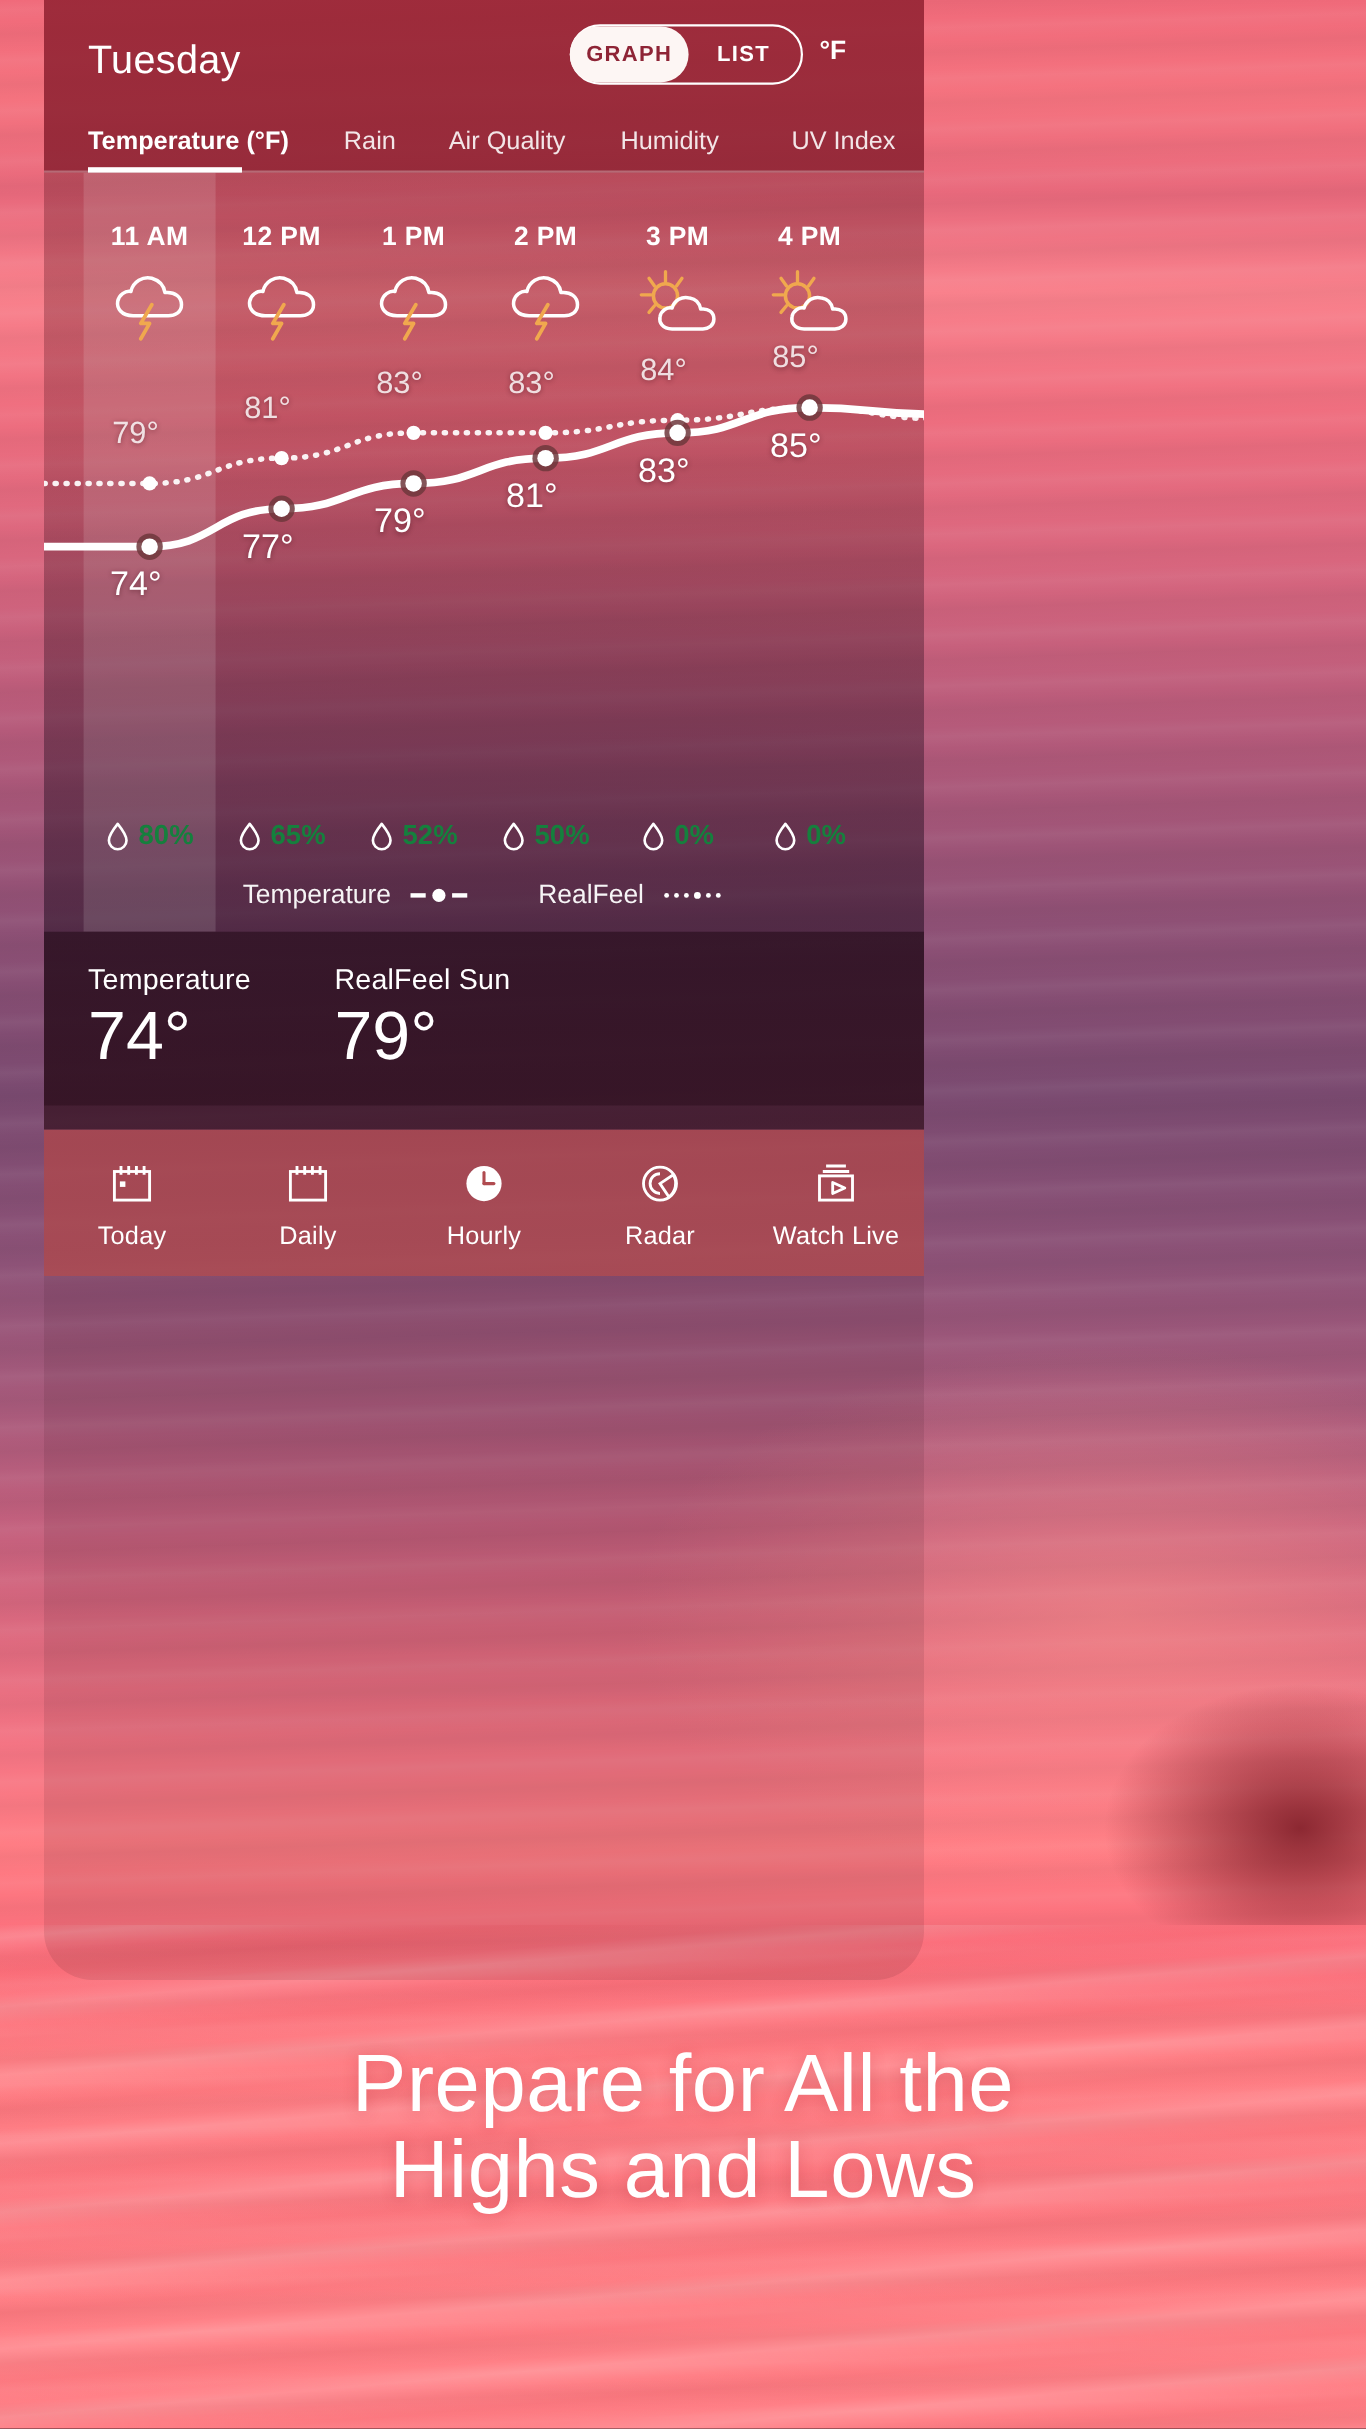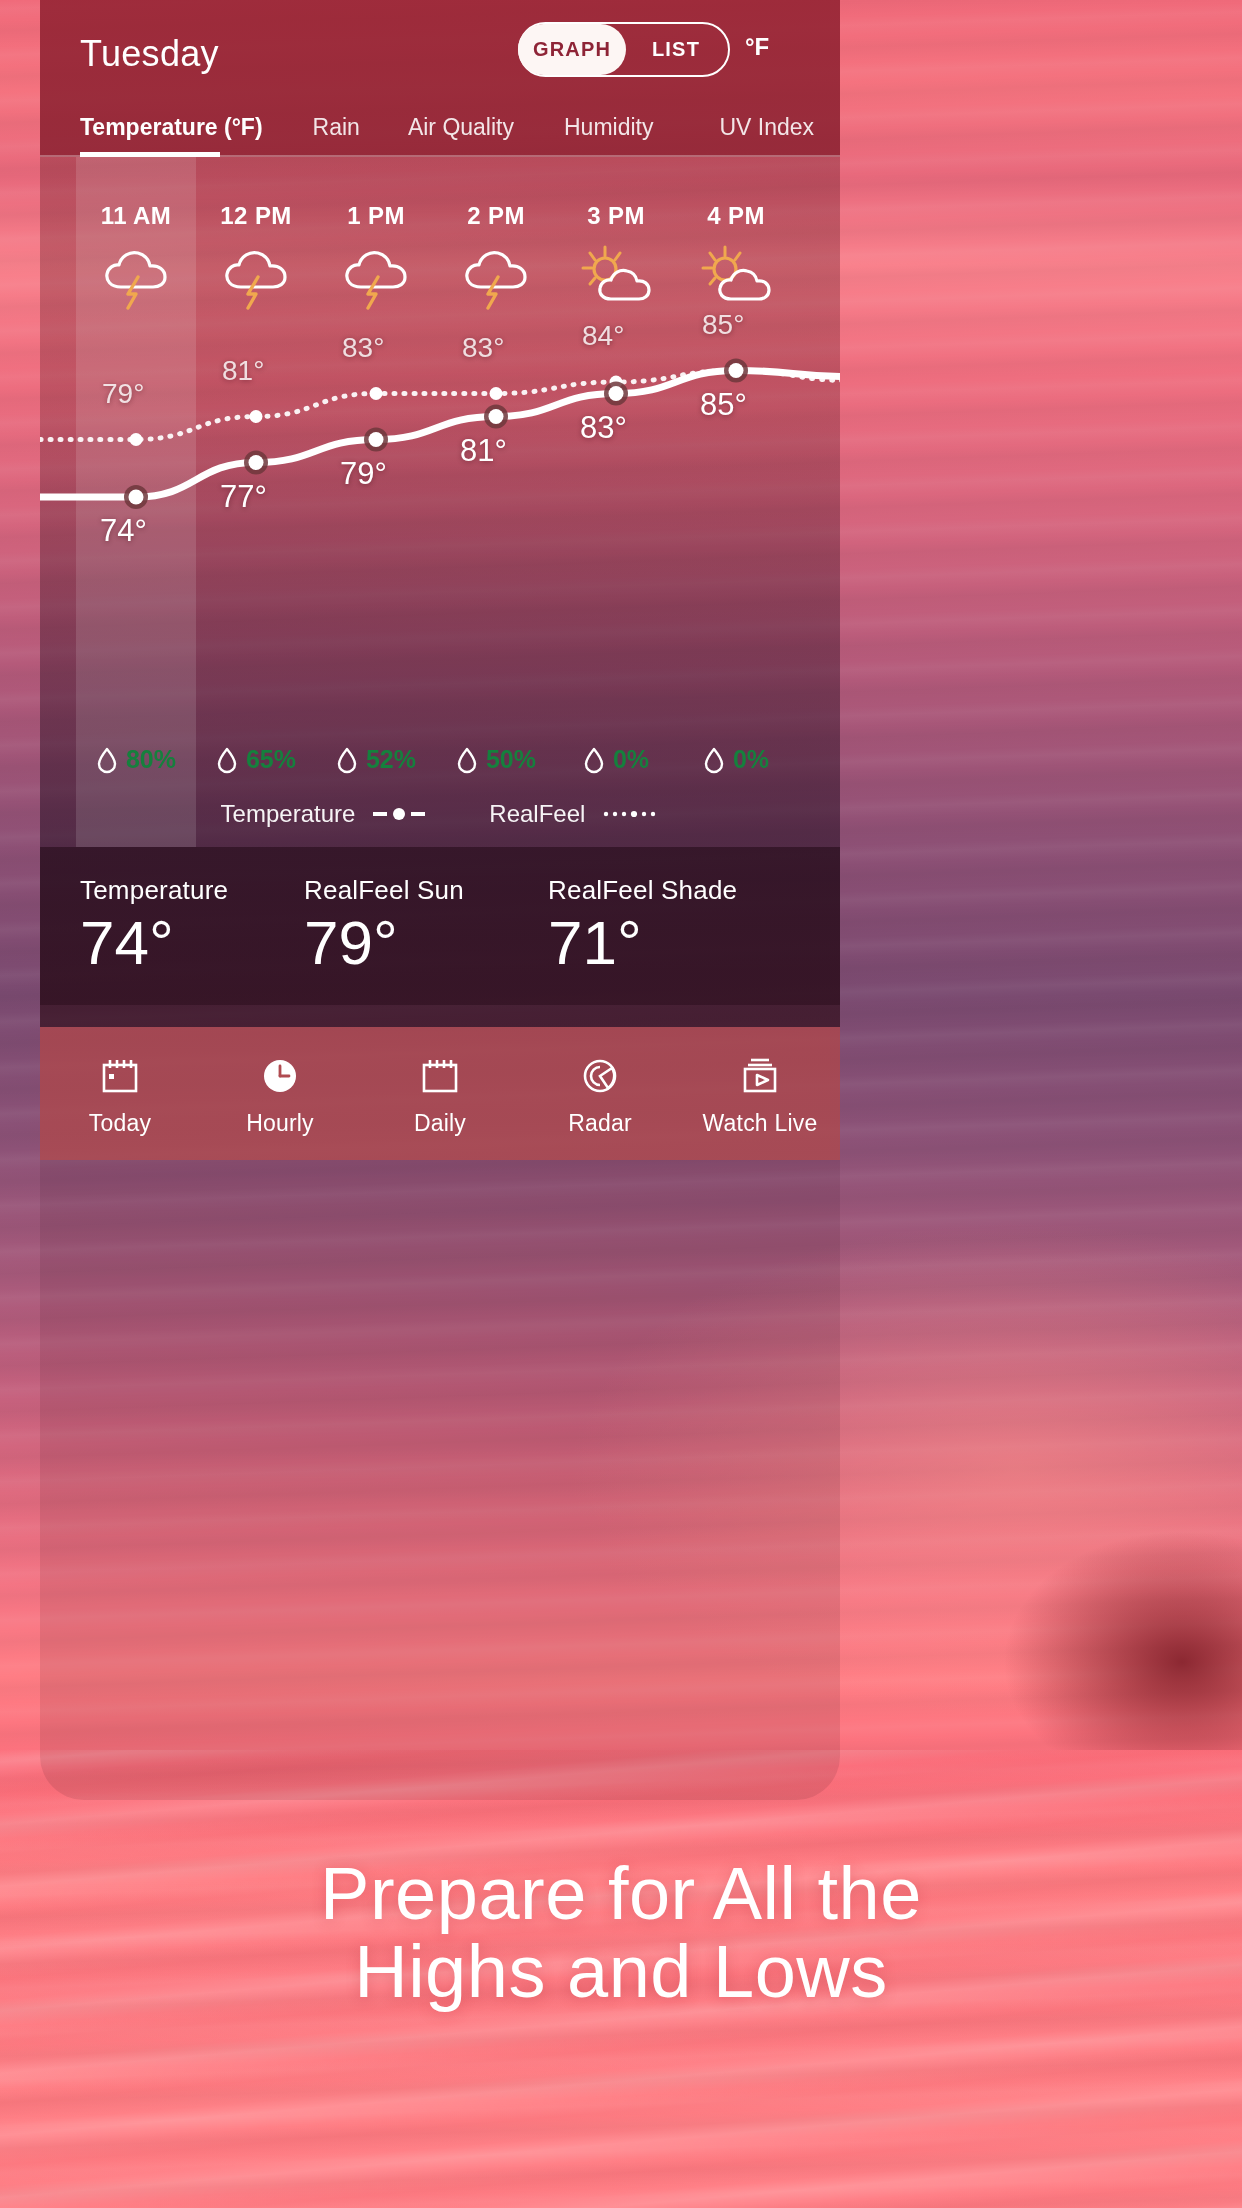--- a/index.html
+++ b/index.html
@@ -459,66 +459,62 @@
 
     <div class="summary">
       <div class="sum-item" style="left:40px">
         <div class="sum-label">Temperature</div>
         <div class="sum-value">74°</div>
       </div>
       <div class="sum-item" style="left:264px">
         <div class="sum-label">RealFeel Sun</div>
         <div class="sum-value">79°</div>
       </div>
-      <div class="sum-item" style="left:508px">
-        <div class="sum-label">RealFeel Shade</div>
-        <div class="sum-value">71°</div>
-      </div>
     </div>
 
     <div class="nav">
 
       <div class="nav-item">
         <div class="nav-icon">
           <svg width="44" height="44" viewBox="0 0 44 44">
             <rect x="6" y="10" width="32" height="26" fill="none" stroke="#fff" stroke-width="2.6"></rect>
             <line x1="12" y1="5" x2="12" y2="13" stroke="#fff" stroke-width="2.6"></line>
             <line x1="19" y1="5" x2="19" y2="13" stroke="#fff" stroke-width="2.6"></line>
             <line x1="26" y1="5" x2="26" y2="13" stroke="#fff" stroke-width="2.6"></line>
             <line x1="33" y1="5" x2="33" y2="13" stroke="#fff" stroke-width="2.6"></line>
             <rect x="11" y="19" width="5" height="5" fill="#fff"></rect>
           </svg>
         </div>
         <div class="nav-label">Today</div>
       </div>
 
-      <div class="nav-item active">
-        <div class="nav-icon">
-          <svg width="44" height="44" viewBox="0 0 44 44">
-            <circle cx="22" cy="21" r="16" fill="#ffffff"></circle>
-            <line x1="22" y1="21" x2="22" y2="11" stroke="#b04b50" stroke-width="2.8" stroke-linecap="round"></line>
-            <line x1="22" y1="21" x2="31" y2="21" stroke="#b04b50" stroke-width="2.8" stroke-linecap="round"></line>
-          </svg>
-        </div>
-        <div class="nav-label">Hourly</div>
-      </div>
-
       <div class="nav-item">
         <div class="nav-icon">
           <svg width="44" height="44" viewBox="0 0 44 44">
             <rect x="6" y="10" width="32" height="26" fill="none" stroke="#fff" stroke-width="2.6"></rect>
             <line x1="12" y1="5" x2="12" y2="13" stroke="#fff" stroke-width="2.6"></line>
             <line x1="19" y1="5" x2="19" y2="13" stroke="#fff" stroke-width="2.6"></line>
             <line x1="26" y1="5" x2="26" y2="13" stroke="#fff" stroke-width="2.6"></line>
             <line x1="33" y1="5" x2="33" y2="13" stroke="#fff" stroke-width="2.6"></line>
           </svg>
         </div>
         <div class="nav-label">Daily</div>
       </div>
 
+      <div class="nav-item active">
+        <div class="nav-icon">
+          <svg width="44" height="44" viewBox="0 0 44 44">
+            <circle cx="22" cy="21" r="16" fill="#ffffff"></circle>
+            <line x1="22" y1="21" x2="22" y2="11" stroke="#b04b50" stroke-width="2.8" stroke-linecap="round"></line>
+            <line x1="22" y1="21" x2="31" y2="21" stroke="#b04b50" stroke-width="2.8" stroke-linecap="round"></line>
+          </svg>
+        </div>
+        <div class="nav-label">Hourly</div>
+      </div>
+
       <div class="nav-item">
         <div class="nav-icon">
           <svg width="44" height="44" viewBox="0 0 44 44">
             <circle cx="22" cy="21" r="15" fill="none" stroke="#fff" stroke-width="2.6"></circle>
             <path d="M22 21 L34 13 A15 15 0 0 1 30 33 Z" fill="none" stroke="#fff" stroke-width="2.6"></path>
             <path d="M22 12 A9 9 0 1 0 22 30 A9 9 0 0 1 22 12" fill="none" stroke="#fff" stroke-width="2.6"></path>
           </svg>
         </div>
         <div class="nav-label">Radar</div>
       </div>

